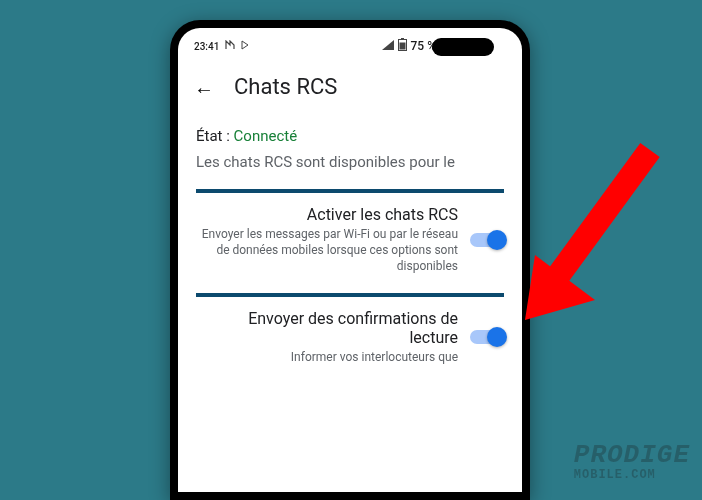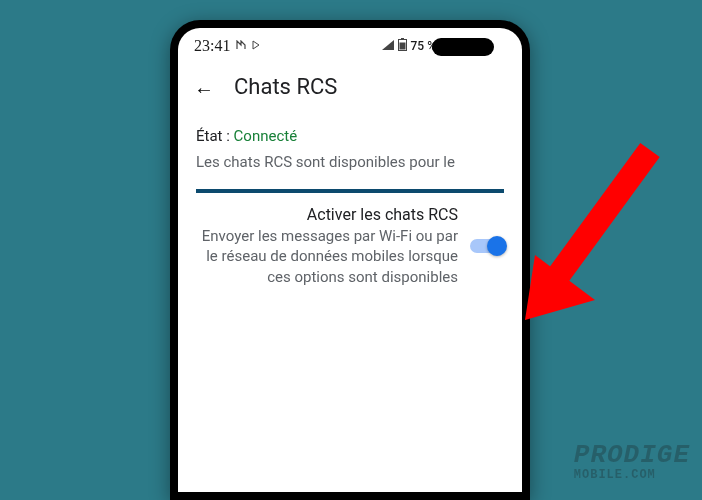--- a/index.html
+++ b/index.html
@@ -43,41 +43,41 @@
   .status-bar {
     height: 36px;
     display: flex;
     align-items: center;
     padding: 0 16px;
     font-size: 13px;
     color: #1a1a1a;
     font-weight: 500;
     gap: 6px;
   }
-  .status-time { font-size: 16px; font-family: Liberation Serif, serif; }
+  .status-time { font-size: 10px; }
   .status-icons { display: flex; gap: 5px; align-items: center; font-size: 11px; }
   .status-right { margin-left: auto; display: flex; align-items: center; gap: 4px; font-size: 12px; padding-right: 70px; }
   .app-header {
     display: flex;
     align-items: center;
     gap: 20px;
     padding: 10px 16px 16px 16px;
   }
   .back-btn { font-size: 20px; line-height: 1; cursor: pointer; }
   .header-title { font-size: 22px; color: #202124; }
   .content { padding: 0 18px; }
   .section { padding: 12px 0 18px 0; border-bottom: 4px solid #0c4a6e; }
   .section:last-child { border-bottom: none; }
   .status-line { font-size: 15px; color: #202124; }
   .status-value { color: #188038; }
   .status-desc { font-size: 15px; color: #5f6368; margin-top: 8px; }
   .setting-row { display: flex; align-items: center; gap: 12px; text-align: right; }
   .setting-text { flex: 1; }
   .setting-title { font-size: 16px; color: #202124; }
-  .setting-desc { font-size: 15px; color: #5f6368; margin-top: 2px; line-height: 1.35; }
+  .setting-desc { font-size: 12px; color: #5f6368; margin-top: 2px; line-height: 1.35; }
   .toggle {
     width: 34px;
     height: 14px;
     background: #a8c7fa;
     border-radius: 10px;
     position: relative;
     flex-shrink: 0;
   }
   .toggle.on::after {
     content: "";
@@ -166,20 +166,29 @@
       <div class="section">
         <div class="setting-row">
           <div class="setting-text">
             <div class="setting-title">Activer les chats RCS</div>
             <div class="setting-desc">Envoyer les messages par Wi-Fi ou par le réseau de données mobiles lorsque ces options sont disponibles</div>
           </div>
           <div class="toggle on"></div>
         </div>
       </div>
 
+      <div class="section">
+        <div class="setting-row">
+          <div class="setting-text">
+            <div class="setting-title">Envoyer des confirmations de lecture</div>
+            <div class="setting-desc">Informer vos interlocuteurs que</div>
+          </div>
+          <div class="toggle on"></div>
+        </div>
+      </div>
 
     </div>
   </div>
 </div>
 
 <svg class="arrow" viewBox="0 0 140 180">
   <defs></defs>
   <line x1="125" y1="10" x2="30" y2="140" stroke="#ff0000" stroke-width="24"></line>
   <polygon points="0,180 10,115 70,160" fill="#ff0000"></polygon>
 </svg>

